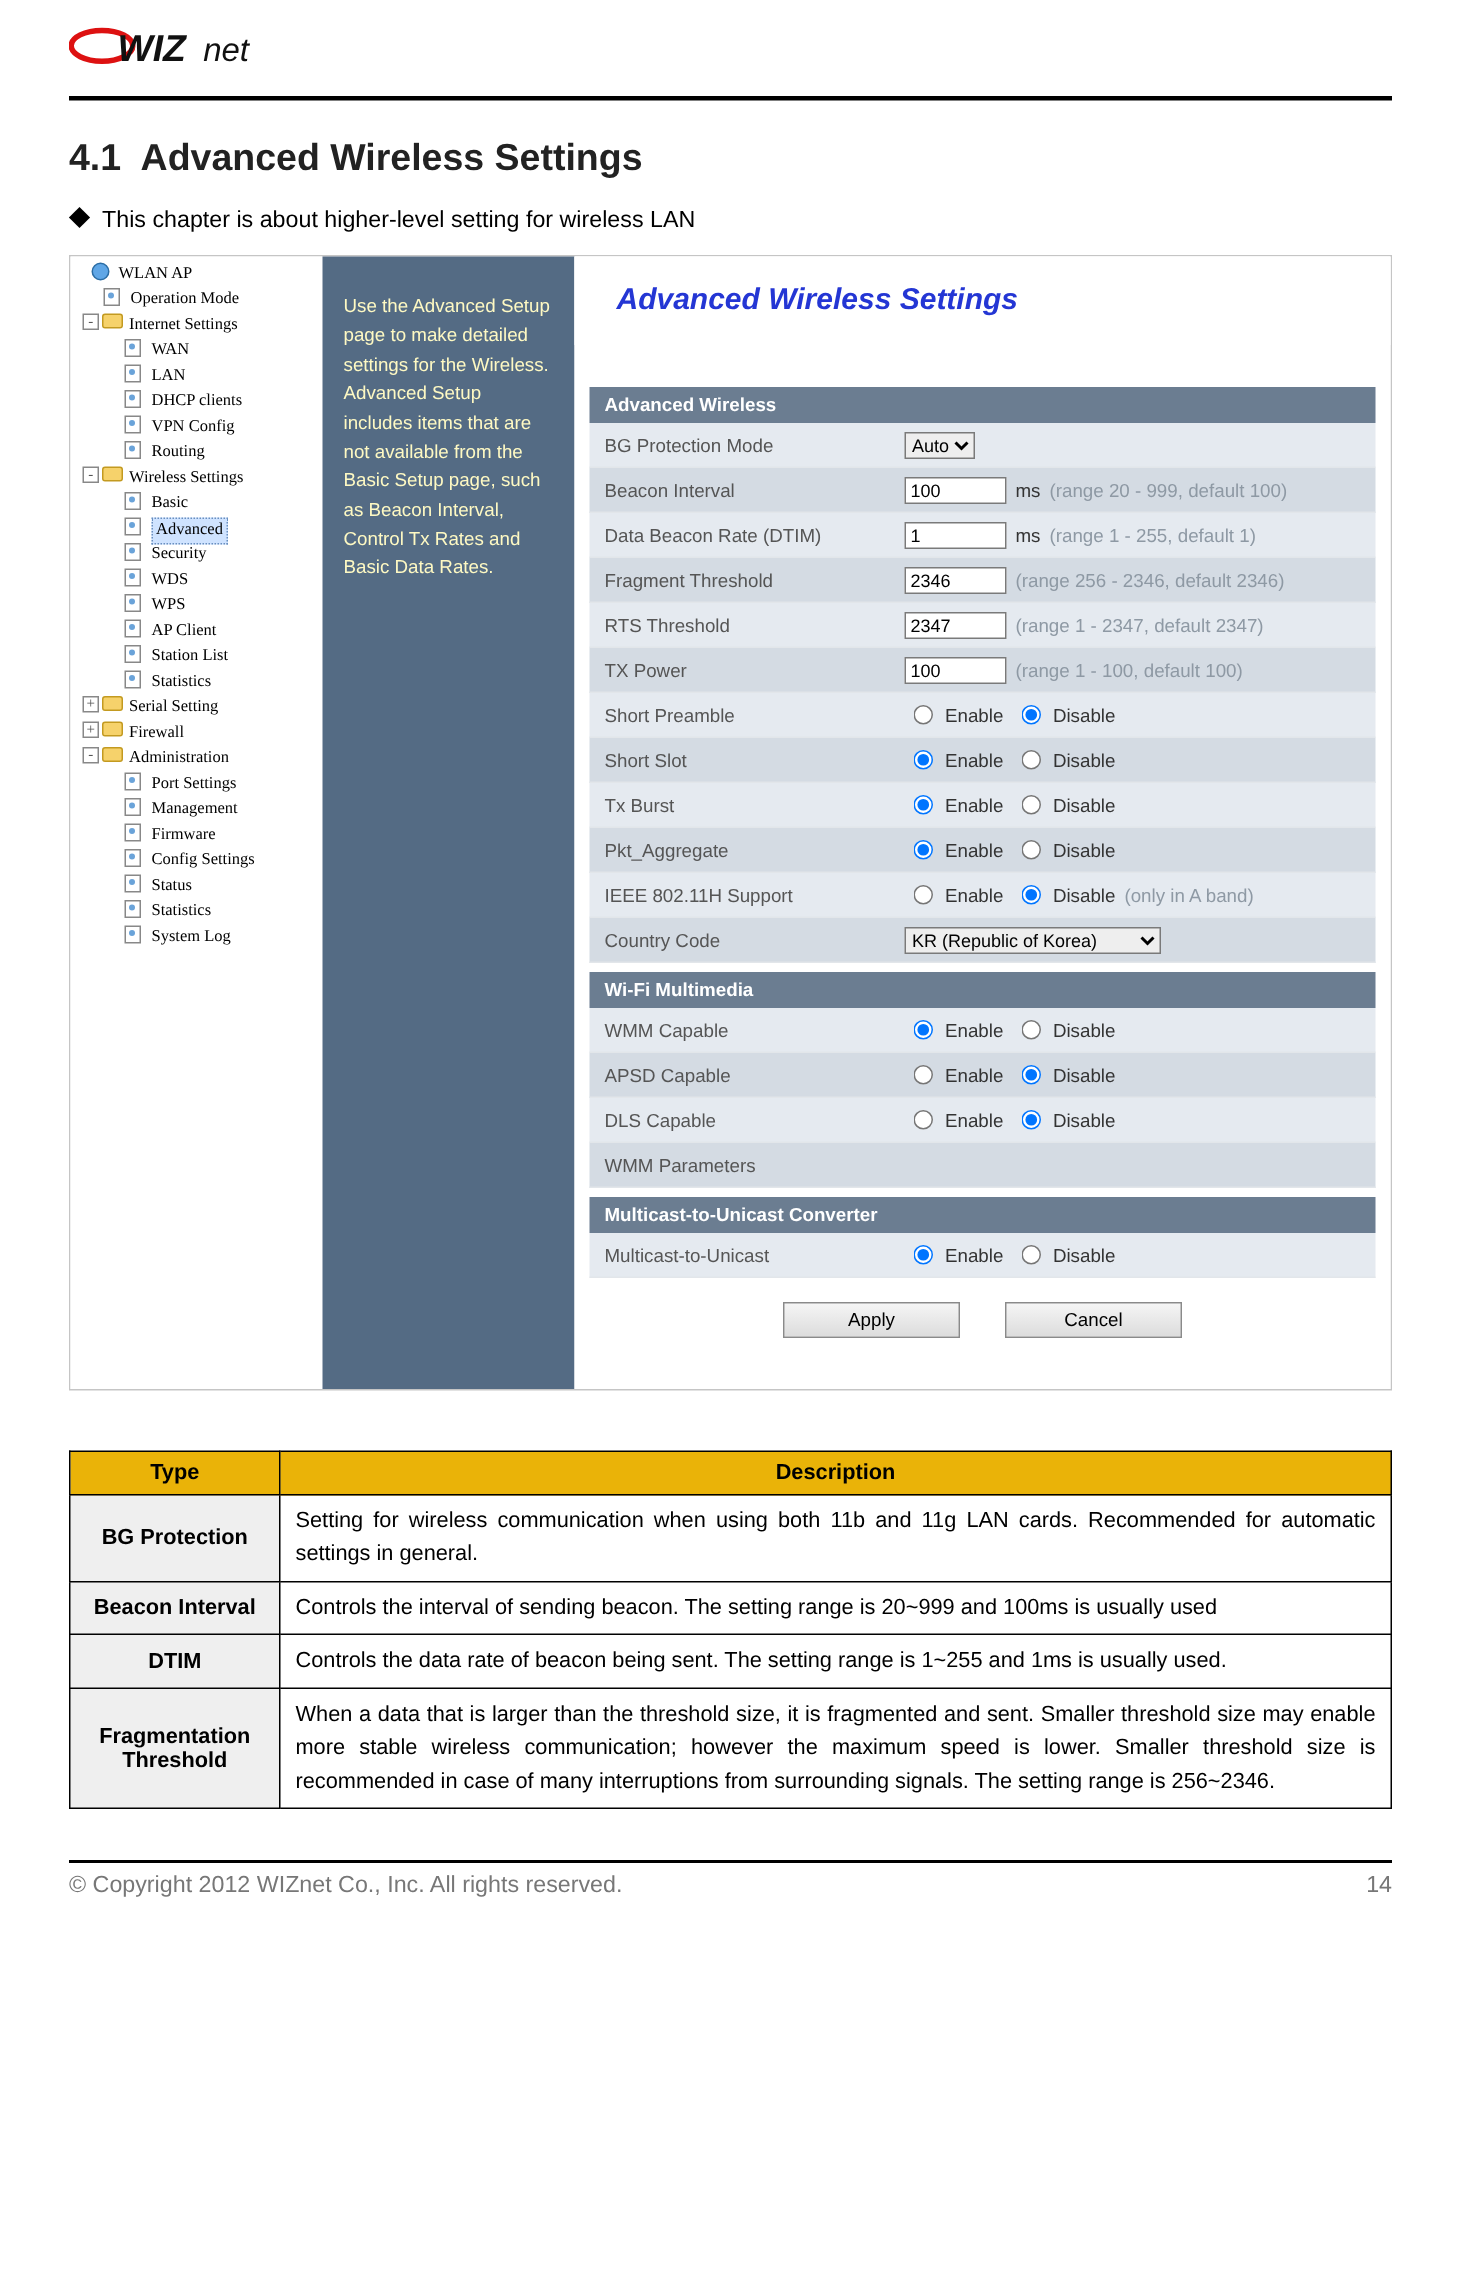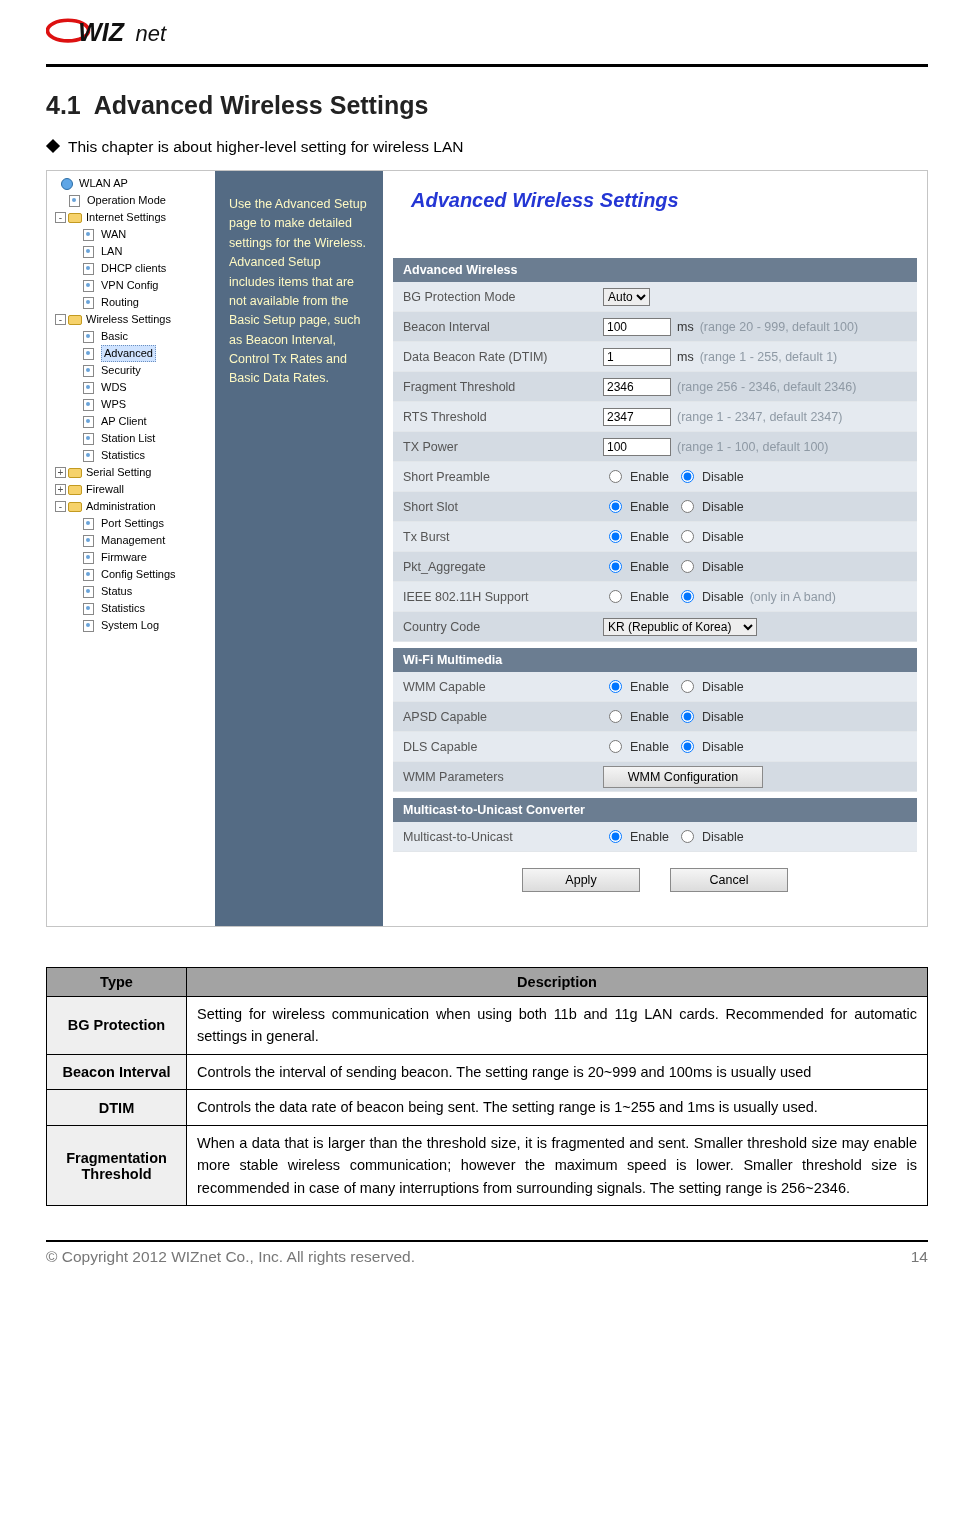--- a/index.html
+++ b/index.html
@@ -10,21 +10,21 @@
   .hr-thick { border: 0; border-top: 3px solid #000; margin: 0 0 24px 0; }
   .section-num { font-size: 25px; font-weight: bold; color: #222; margin: 10px 0 18px 0; }
   .intro { font-size: 15.5px; margin: 0 0 14px 0; }
   .diamond { display: inline-block; width: 10px; height: 10px; background: #000; transform: rotate(45deg); margin: 0 6px 1px 2px; }
 
   
   .shot { border: 1px solid #c5c5c5; width: 100%; display: flex; height: auto; }
 
   
   .tree { width: 168px; background: #fff; font-size: 11px; font-family: Tahoma, Arial, sans-serif; color: #000; padding: 4px 0 2px 0; line-height: 1.45; }
-  .tree-row { display: flex; align-items: center; height: 17px; white-space: nowrap; }
+  .tree-row { display: flex; align-items: flex-start; height: 17px; white-space: nowrap; font-family: Liberation Serif, serif; }
   .tree-ind { display: inline-block; width: 14px; text-align: center; color: #777; font-size: 10px; }
   .tree-box { display: inline-block; width: 11px; height: 11px; border: 1px solid #888; line-height: 9px; font-size: 10px; text-align: center; color: #555; background: #fff; margin-right: 2px; }
   .tree-icn { display: inline-block; width: 14px; height: 12px; margin-right: 4px; }
   .icn-globe { width:12px; height:12px; border-radius:50%; background:#5fa6e6; border:1px solid #2b6da5; display:inline-block; }
   .icn-folder-open { width:14px; height:10px; background:#f6d26b; border:1px solid #c39a20; border-radius:2px; display:inline-block; }
   .icn-folder-closed { width:14px; height:10px; background:#f6d26b; border:1px solid #c39a20; border-radius:2px; display:inline-block; }
   .icn-page { width:11px; height:12px; background:#fff; border:1px solid #888; display:inline-block; position:relative; }
   .icn-page::after{content:"";position:absolute;left:2px;top:2px;width:4px;height:4px;border-radius:50%;background:#6aa3d9;}
   .tree-sel { background: #cfe3ff; border: 1px dotted #6a8fbf; padding: 0 2px; }
 
@@ -43,26 +43,26 @@
   .frm-label { width: 210px; color: #555; font-size: 12.5px; padding-left: 10px; }
   .frm-ctl { flex: 1; font-size: 12.5px; color: #333; display: flex; align-items: center; gap: 6px; }
   .frm-ctl .hint { color: #8e99a4; }
   .frm-ctl input[type=text] { width: 68px; font-size: 12px; padding: 1px 3px; border:1px solid #7a7a7a; background:#fff; }
   .frm-ctl select { font-size: 12px; border:1px solid #7a7a7a; background:#eee; }
   .frm-ctl input[type=radio] { margin: 0 2px 0 6px; }
   .frm-ctl .radio-first { margin-left: 0; }
   .btnbar { display: flex; justify-content: center; gap: 30px; padding: 16px 0 28px 0; }
   .ui-btn { min-width: 118px; height: 24px; font-size: 12.5px; border: 1px solid #8a8a8a; background: linear-gradient(#f5f5f5,#dcdcdc); cursor: pointer; }
   .wmm-btn { min-width: 160px; height: 22px; font-size: 12.5px; border: 1px solid #8a8a8a; background: linear-gradient(#f5f5f5,#dcdcdc); cursor: pointer; }
-  .sel-country { width: 154px; }
+  .sel-country { width: 171px; }
 
   
   .doc-table { width: 100%; border-collapse: collapse; margin-top: 40px; font-size: 14.5px; }
   .doc-table th, .doc-table td { border: 1px solid #000; padding: 6px 10px; }
-  .doc-table th { background: #a3a3a3; font-weight: bold; text-align: center; }
+  .doc-table th { background: #eab308; font-weight: bold; text-align: center; }
   .doc-table td.typecell { background: #efefef; font-weight: bold; text-align: center; width: 140px; }
   .doc-table td.desccell { text-align: justify; line-height: 1.55; }
 
   
   .hr-thin { border: 0; border-top: 2px solid #000; margin: 34px 0 6px 0; }
   .footer { display: flex; justify-content: space-between; font-size: 15.5px; color: #777; padding-bottom: 20px; }
 </style>
 </head>
 <body>
 
@@ -378,23 +378,20 @@
           <div class="frm-ctl">
             <input type="radio" name="dc" class="radio-first" style="">
               <span>Enable</span>
             <input type="radio" name="dc" checked="" style="">
               <span>Disable</span>
           </div>
         </div>
 
         <div class="frm-row row-even">
           <div class="frm-label">WMM Parameters</div>
-          <div class="frm-ctl">
-            <button class="wmm-btn">WMM Configuration</button>
-          </div>
         </div>
 
         <div class="section-hdr">Multicast-to-Unicast Converter</div>
 
         <div class="frm-row row-odd">
           <div class="frm-label">Multicast-to-Unicast</div>
           <div class="frm-ctl">
             <input type="radio" name="mu" class="radio-first" checked="" style="">
               <span>Enable</span>
             <input type="radio" name="mu" style="">

